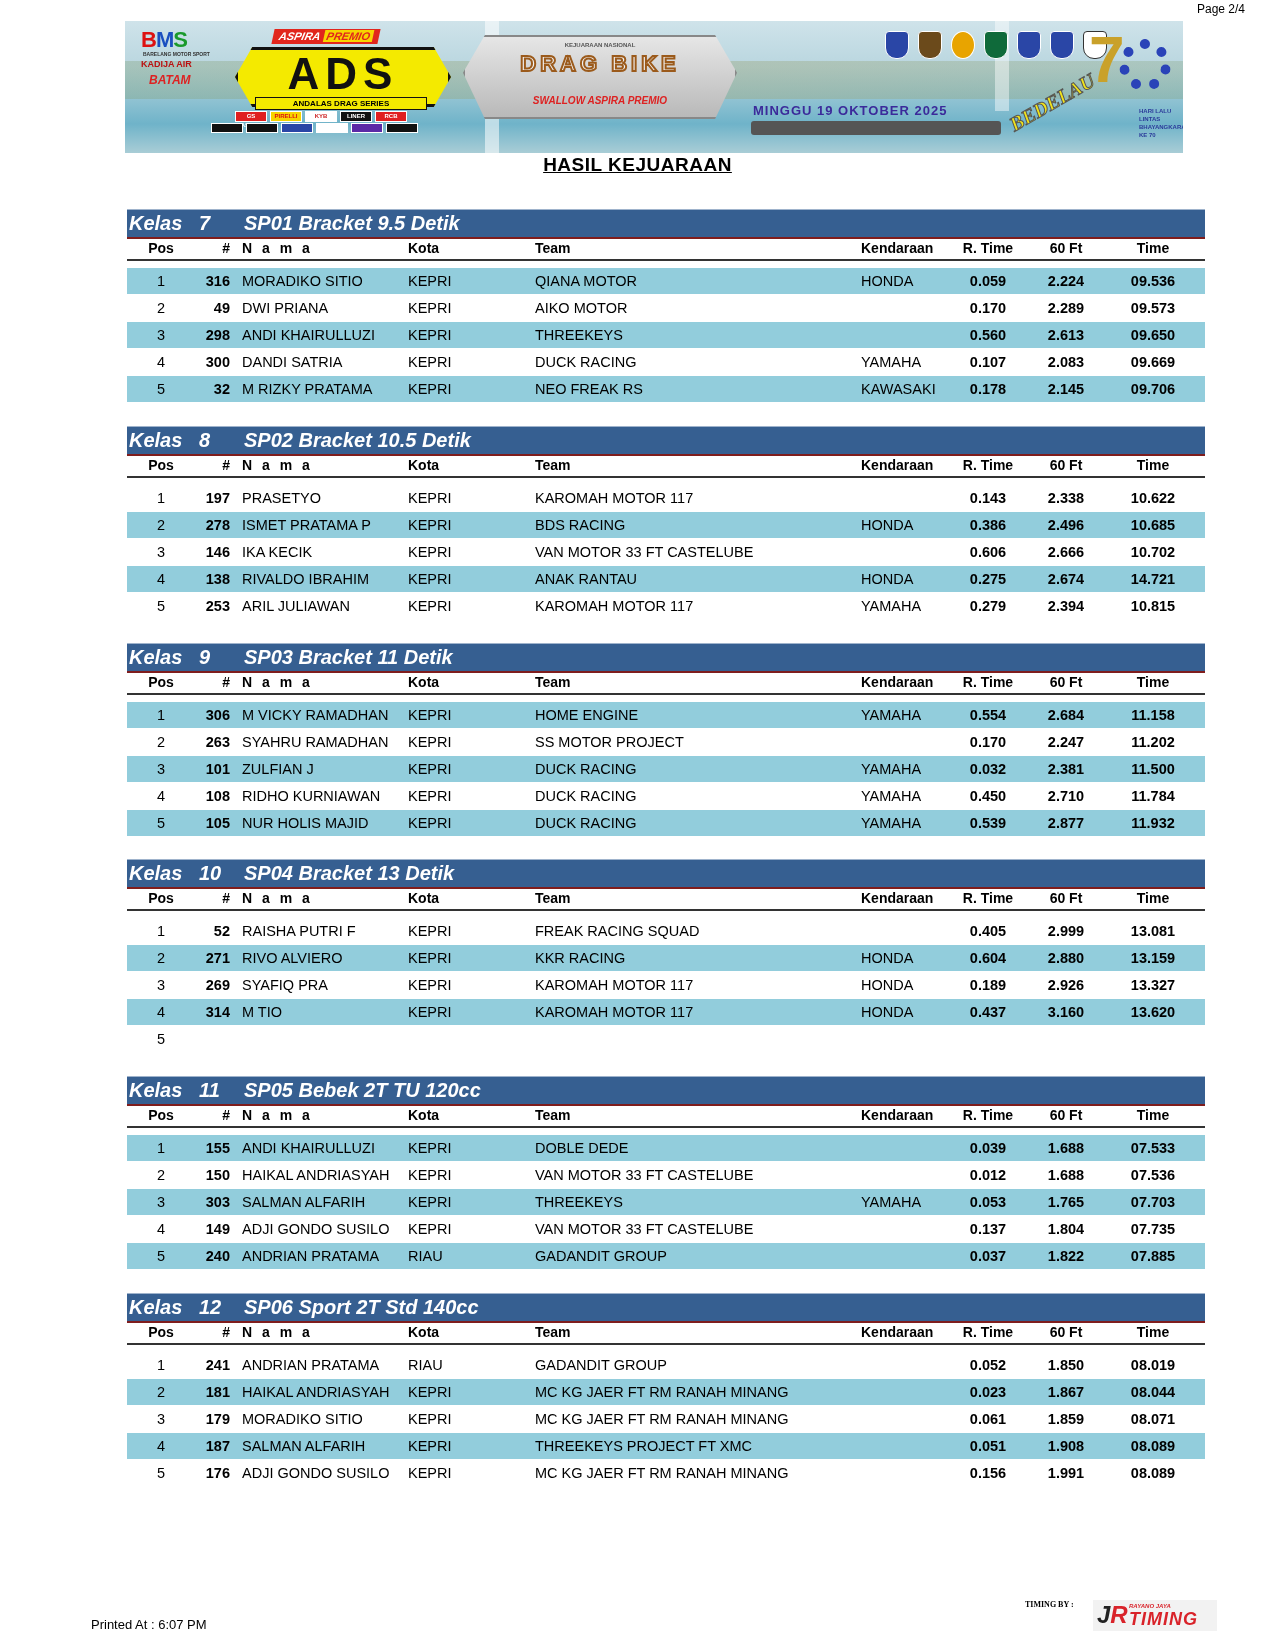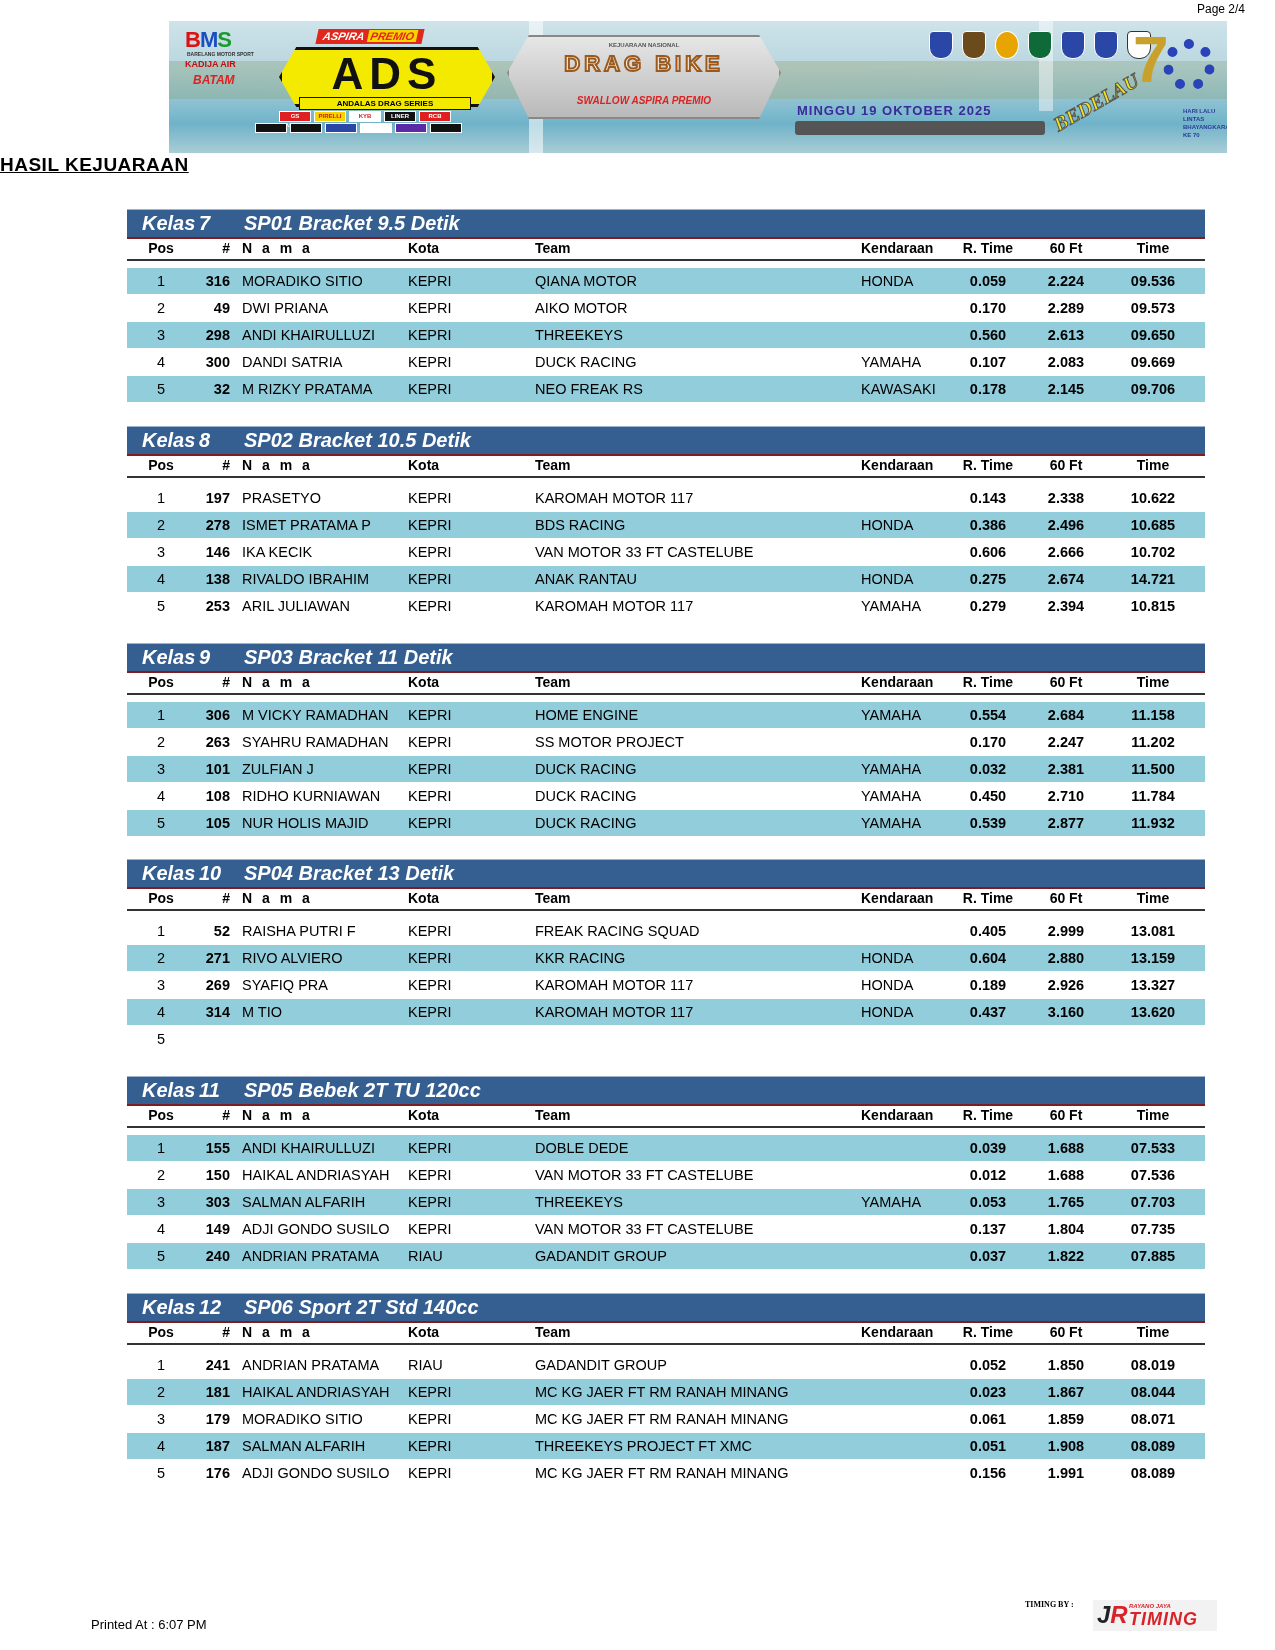--- a/index.html
+++ b/index.html
@@ -1,19 +1,19 @@
 <!DOCTYPE html>
 <html><head>
 <meta charset="utf-8">
 <style>
   html,body{margin:0;padding:0;background:#fff;}
   body{width:1275px;height:1650px;position:relative;font-family:"Liberation Sans",sans-serif;color:#000;overflow:hidden;}
   .page-num{position:absolute;top:2px;right:30px;font-size:12px;}
   .banner{position:absolute;left:125px;top:21px;width:1058px;height:132px;overflow:hidden;
-    background:linear-gradient(180deg,#cfe3ea 0%,#b9d6df 35%,#8fc2d2 60%,#6fb3c9 78%,#a9cdd6 100%);margin-left:44px;}
+    background:linear-gradient(180deg,#cfe3ea 0%,#b9d6df 35%,#8fc2d2 60%,#6fb3c9 78%,#a9cdd6 100%);}
   .banner .bridge{position:absolute;left:360px;top:0;width:14px;height:132px;background:rgba(255,255,255,.55);}
   .banner .bridge2{position:absolute;left:870px;top:0;width:14px;height:90px;background:rgba(255,255,255,.45);}
   .banner .land{position:absolute;left:0;top:40px;width:1078px;height:38px;background:linear-gradient(90deg,rgba(130,160,120,.35),rgba(160,170,130,.45),rgba(130,160,120,.3));}
   .bms{position:absolute;left:16px;top:6px;font:900 22px "Liberation Sans",sans-serif;letter-spacing:-1px;}
   .bms .b{color:#d11;} .bms .m{color:#1a4fc0;} .bms .s{color:#1a9a2c;}
   .bms-sub{position:absolute;left:18px;top:30px;font-size:5px;color:#333;font-weight:bold;}
   .kadija{position:absolute;left:16px;top:38px;font-size:9px;color:#b11;font-weight:bold;}
   .batam{position:absolute;left:24px;top:52px;font:italic 900 12px "Liberation Sans",sans-serif;color:#d22;}
   .aspira{position:absolute;left:148px;top:8px;height:15px;padding:0 6px;background:#e1261c;color:#fff;font:italic 900 11px "Liberation Sans",sans-serif;line-height:15px;transform:skewX(-12deg);}
   .aspira span{background:#f7d400;color:#e1261c;padding:0 3px;margin-left:3px;}
@@ -35,24 +35,24 @@
   .bedelau{position:absolute;left:880px;top:70px;font:italic 900 20px "Liberation Serif",serif;color:#f2e41a;transform:rotate(-30deg);-webkit-text-stroke:1px #555;}
   .badges{position:absolute;left:760px;top:10px;display:flex;gap:9px;}
   .badges div{width:22px;height:26px;border-radius:4px 4px 11px 11px;background:#2a46a6;border:1px solid #fff;}
   .badges div:nth-child(2){background:#6b4a1b;}
   .badges div:nth-child(3){background:#e8a400;border-radius:50%;}
   .badges div:nth-child(4){background:#0f6a3a;}
   .badges div:nth-child(7){background:#fff;border-color:#333;}
   .seventy{position:absolute;left:964px;top:6px;font:900 64px "Liberation Sans",sans-serif;color:#c9a12a;line-height:66px;}
   .seventy .o{display:inline-block;width:52px;height:52px;border-radius:50%;border:10px dotted #2a43b8;box-sizing:border-box;vertical-align:middle;margin-left:-6px;}
   .hari{position:absolute;left:1014px;top:86px;font:bold 6px "Liberation Sans",sans-serif;color:#2a3a9a;line-height:8px;}
-  .main-title{position:absolute;top:154px;left:0;width:1275px;font:bold 19px "Liberation Sans",sans-serif;text-decoration:underline;letter-spacing:.5px;}
+  .main-title{position:absolute;top:154px;left:0;width:1275px;text-align:center;font:bold 19px "Liberation Sans",sans-serif;text-decoration:underline;letter-spacing:.5px;}
   .section{position:absolute;left:127px;width:1078px;}
   .sec-head{height:27px;background:#365f91;color:#fff;font:italic bold 20px "Liberation Sans",sans-serif;line-height:27px;padding-left:2px;position:relative;border-top:1px solid #9fb3cc;}
-  .sec-head .k{position:absolute;left:15px;font-style:italic;}
+  .sec-head .k{position:absolute;left:2px;font-style:italic;}
   .sec-head .n{position:absolute;left:72px;}
   .sec-head .c{position:absolute;left:117px;}
   .colhead{height:20px;position:relative;border-top:2px solid #7f1d1d;border-bottom:2px solid #333;font:bold 14px "Liberation Sans",sans-serif;line-height:19px;}
   .spacer{height:7px;}
   .row{height:26px;position:relative;font-size:14.5px;line-height:26px;border-bottom:1px solid #fff;}
   .row.alt{background:#92cddc;}
   .cell{position:absolute;white-space:nowrap;}
   .c-pos{left:0;width:68px;text-align:center;}
   .c-no{left:70px;width:33px;text-align:right;font-weight:bold;}
   .c-name{left:115px;}

